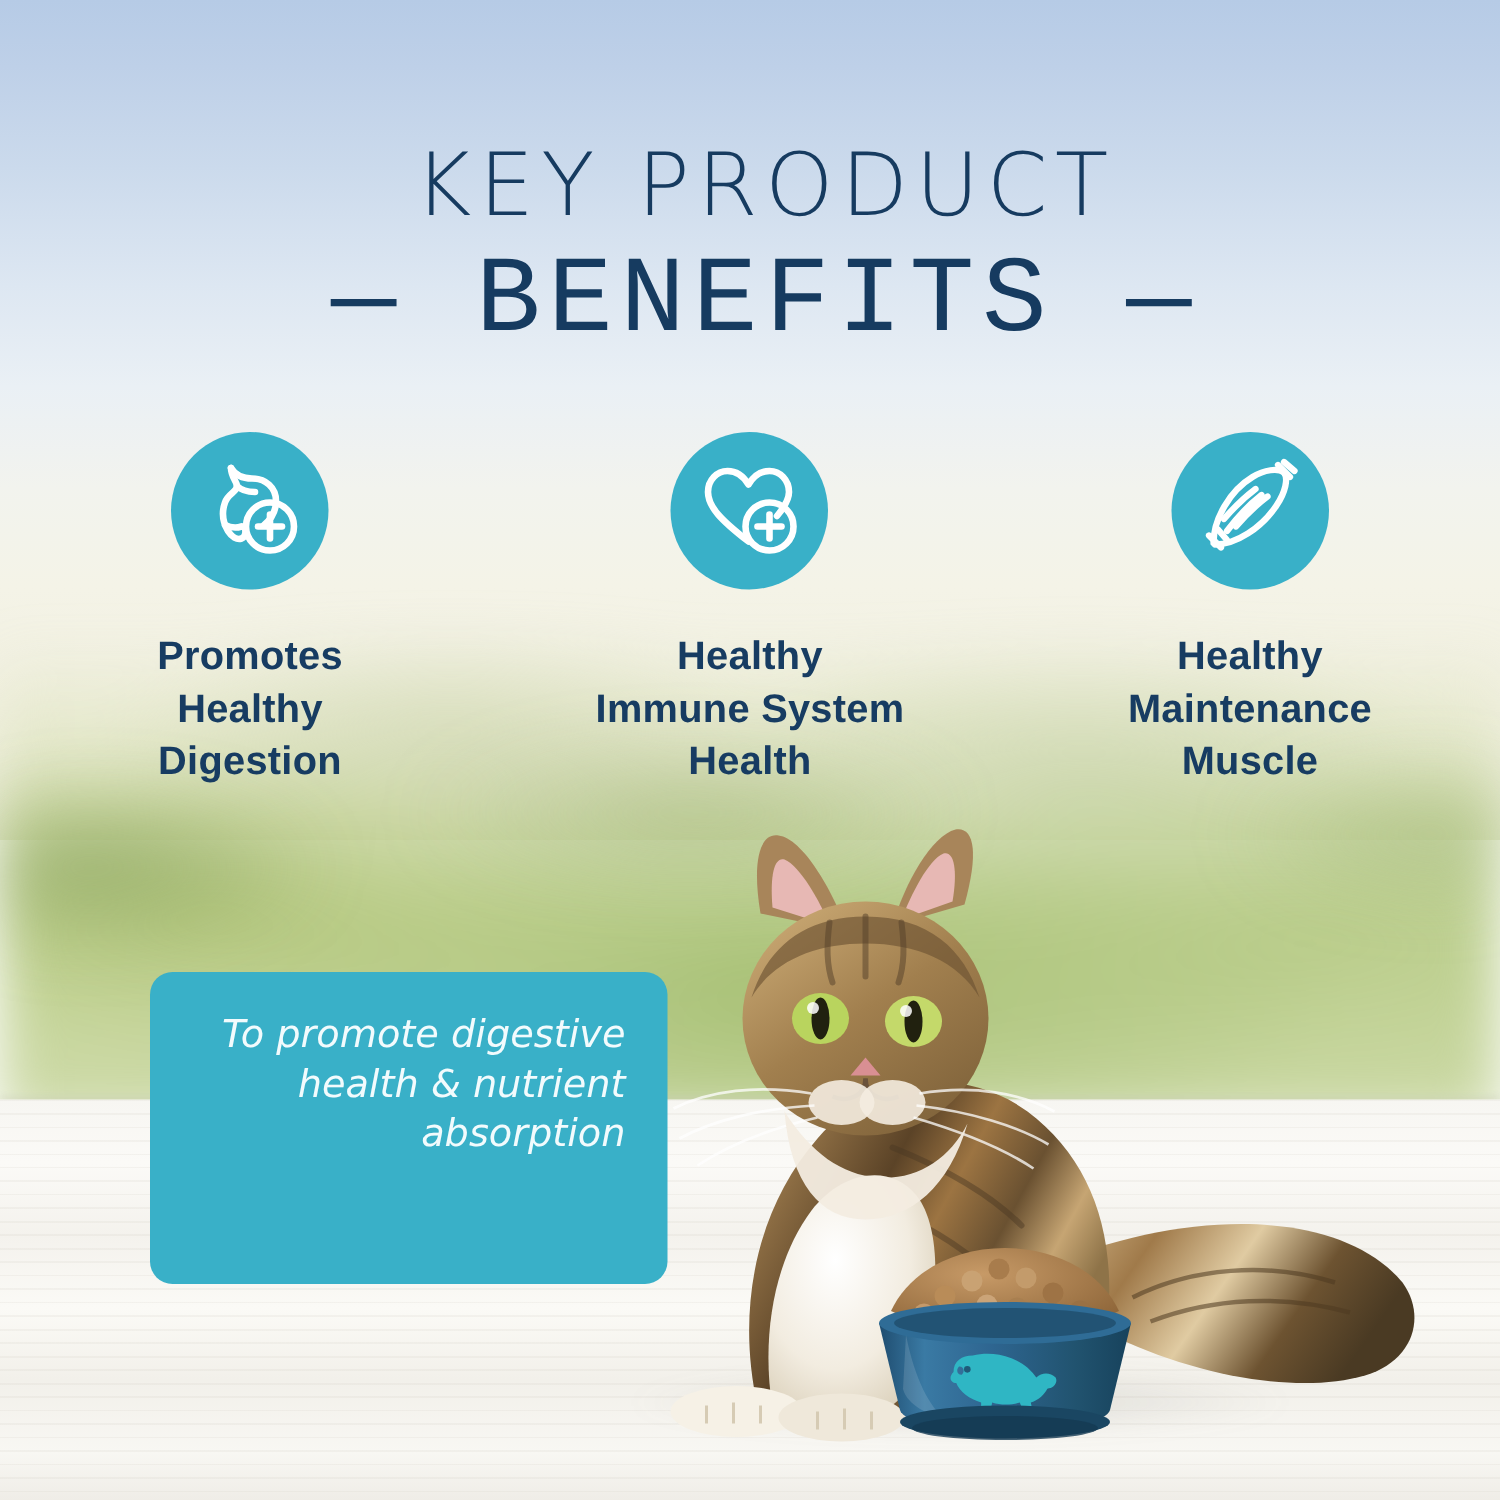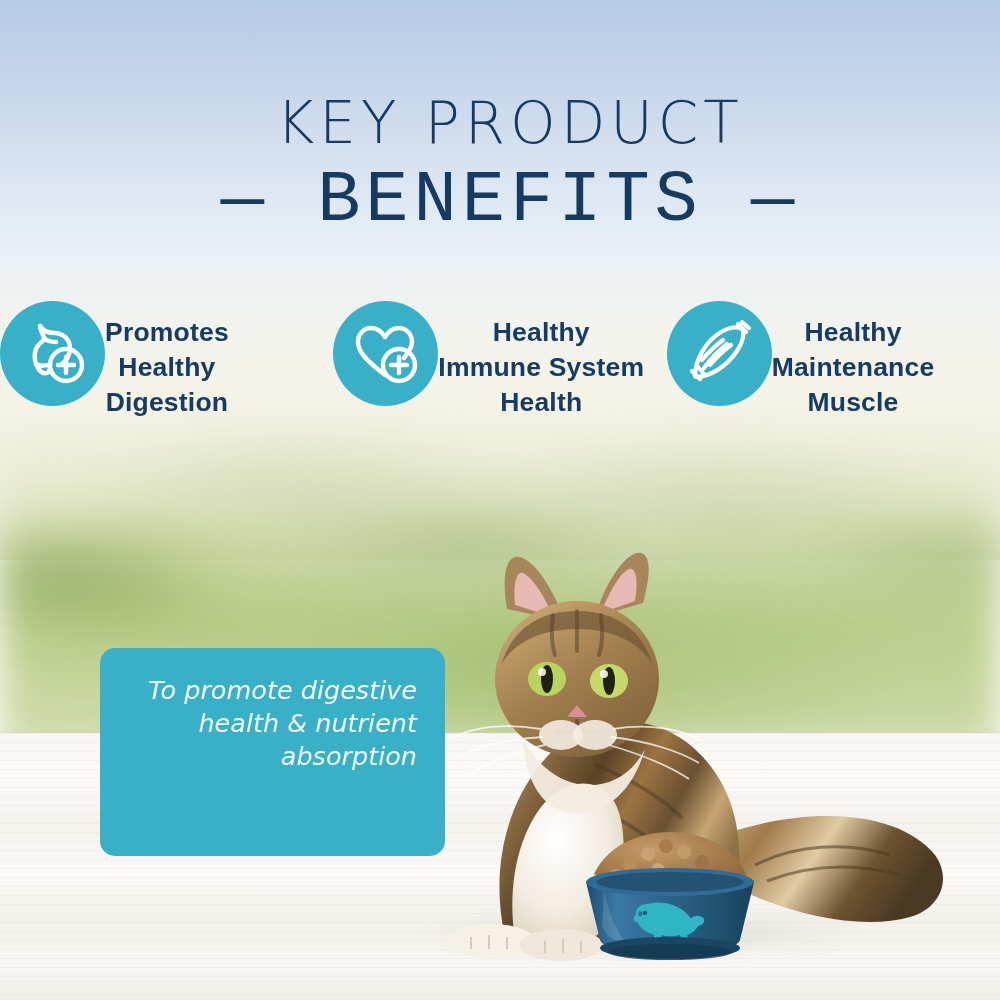--- a/index.html
+++ b/index.html
@@ -65,21 +65,21 @@
     position:absolute;left:10px;top:92px;width:1000px;text-align:center;
     color:#163b60;line-height:1.10;
   }
   .title .l1{display:block;font-size:58px;letter-spacing:5px;font-weight:300;
     font-family:"DejaVu Sans","Liberation Sans",sans-serif;}
   .title .l2{display:block;font-size:72px;letter-spacing:5px;font-weight:300;margin-top:6px;
     font-family:Liberation Mono, monospace;}
 
   
   .benefits{position:absolute;left:0;top:288px;width:1000px;display:flex;}
-  .benefit{width:333.33px;display:flex;align-items:center;}
+  .benefit{width:333.33px;display:flex;flex-direction:column;align-items:center;}
   .bicon{
     width:105px;height:105px;border-radius:50%;
     display:flex;align-items:center;justify-content:center;
   }
   .blabel{
     margin-top:27px;text-align:center;color:#173c62;
     font-size:26.5px;font-weight:bold;line-height:1.32;letter-spacing:.2px;
   }
   .blabel span{display:block;}
 

